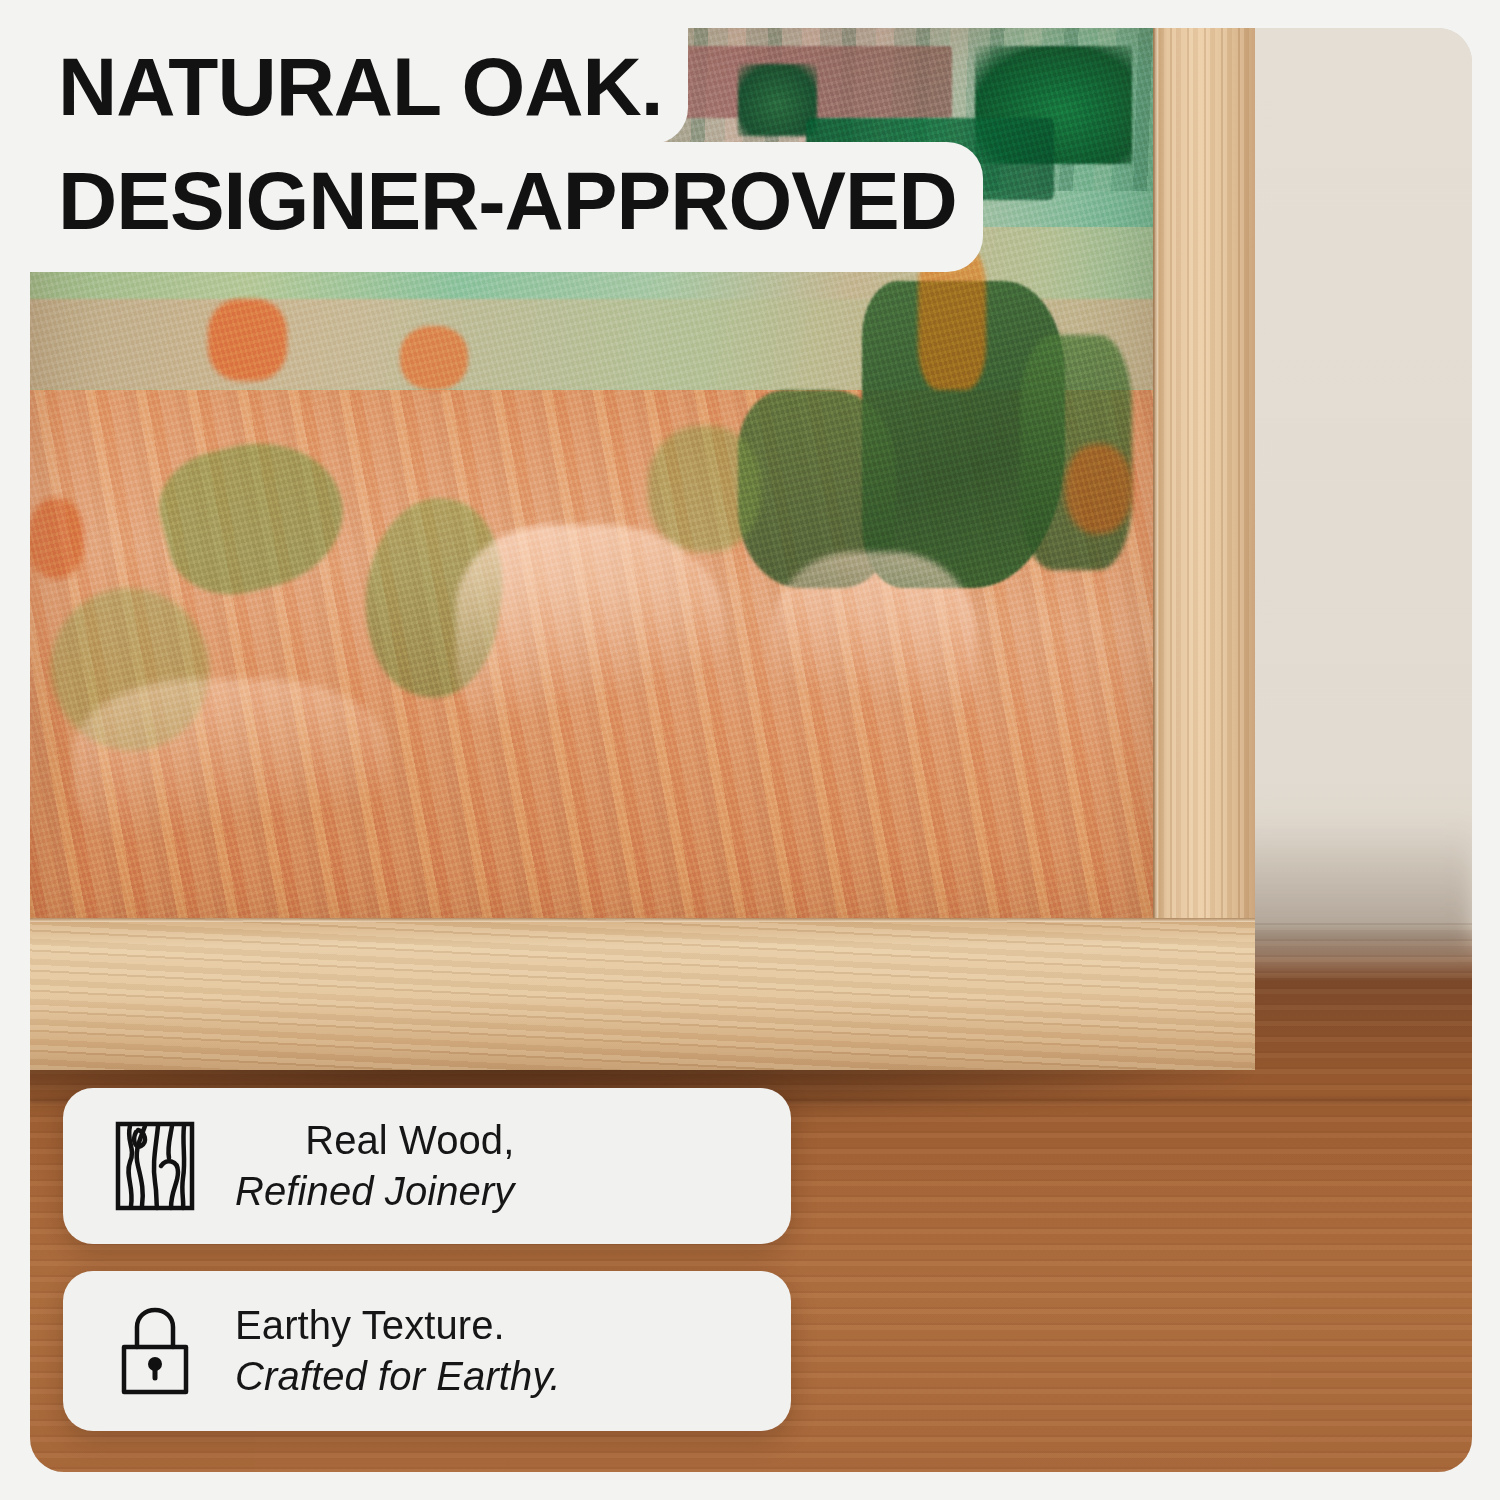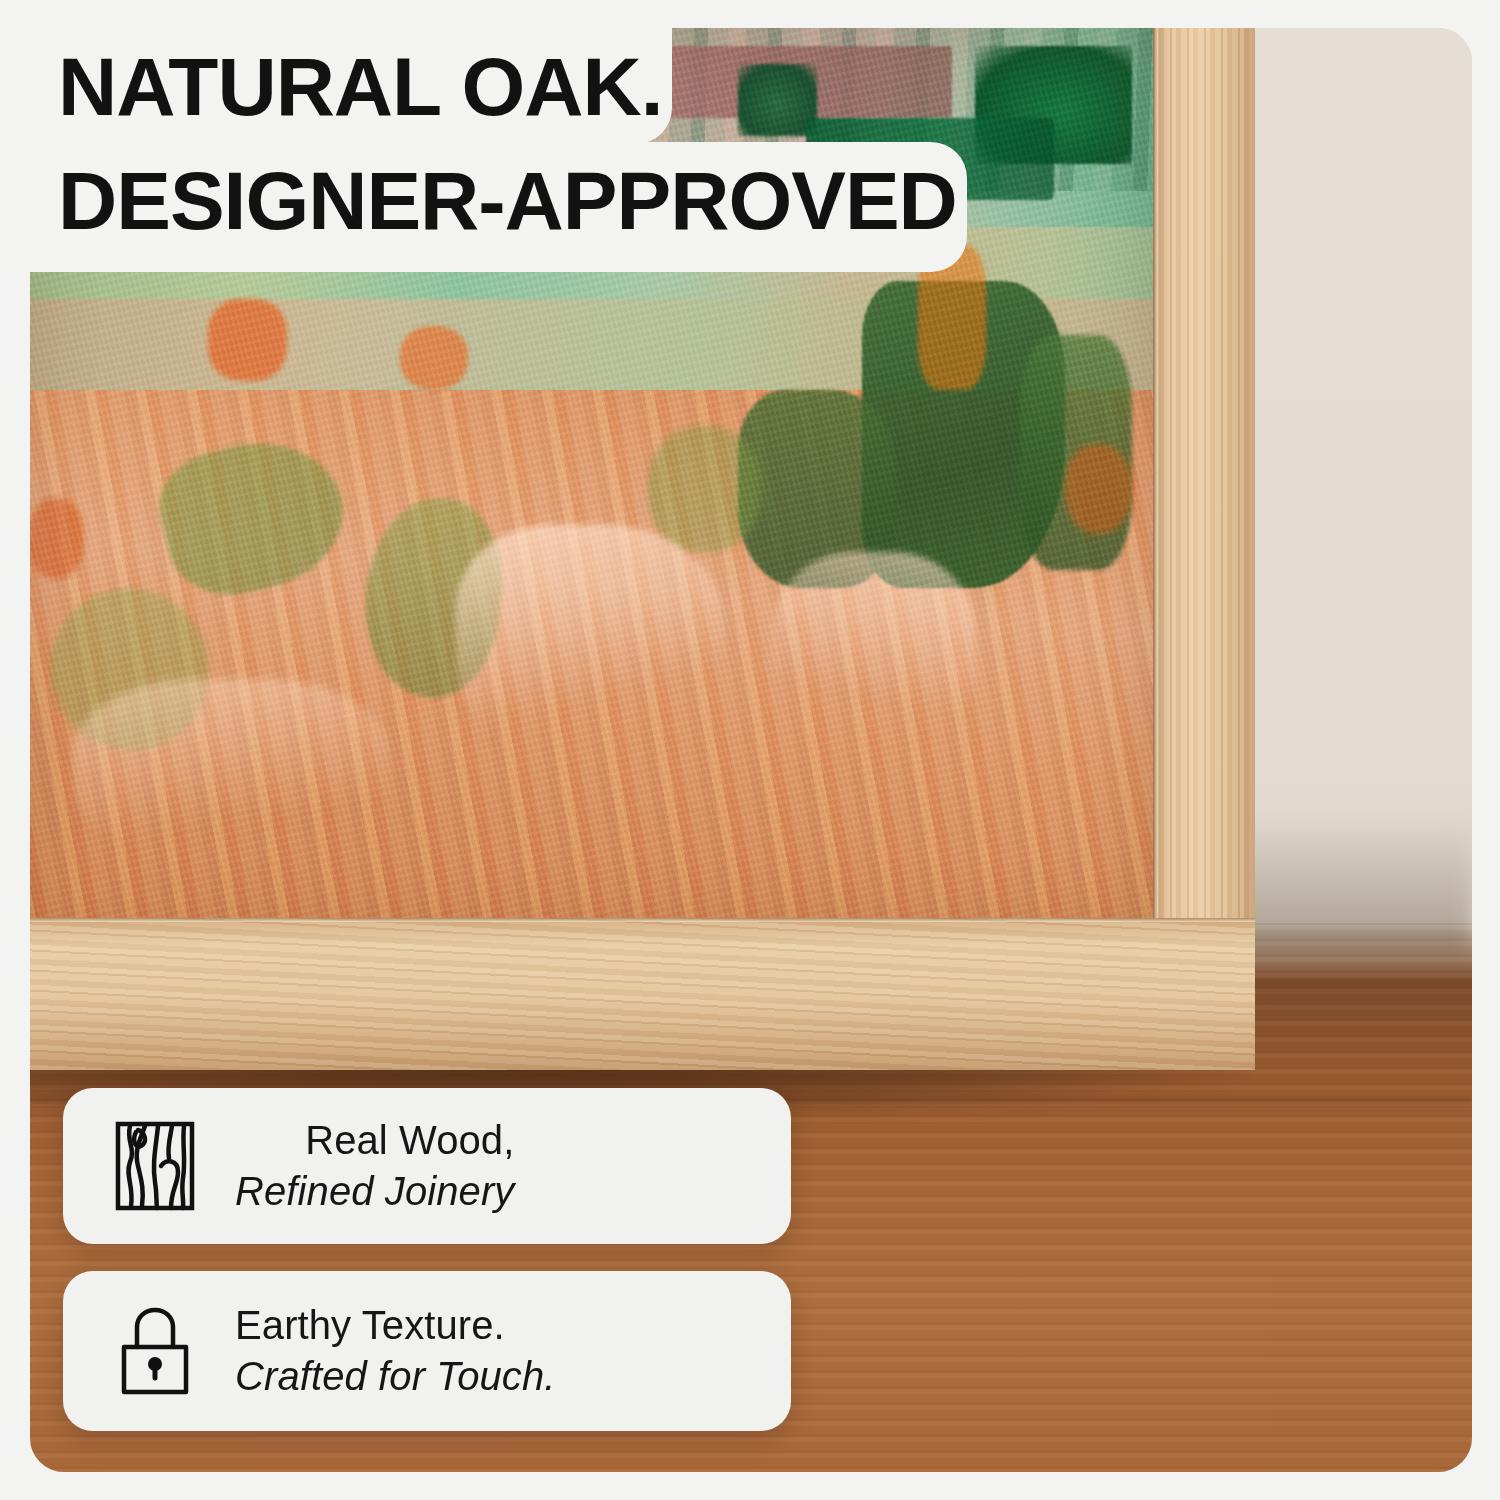--- a/index.html
+++ b/index.html
@@ -153,21 +153,21 @@
     background:rgba(120,82,48,.5);transform:rotate(-44deg);transform-origin:right bottom;filter:blur(.5px);}
   
   .frame-shadow{position:absolute;left:-30px;bottom:-44px;width:1270px;height:70px;
     background:radial-gradient(ellipse at 42% 10%,rgba(35,16,6,.72),rgba(35,16,6,.28) 55%,rgba(35,16,6,0) 78%);
     filter:blur(9px);}
 
   
   .headline{position:absolute;left:0;top:0;width:1060px;}
   .hl-line{display:inline-block;background:#f3f3f2;color:#121212;
     font-weight:700;font-size:82px;line-height:1.0;letter-spacing:-1px;
-    padding:18px 10px 16px 58px;white-space:nowrap;}
+    padding:18px 26px 16px 58px;white-space:nowrap;}
   .hl-1{border-bottom-right-radius:36px;padding-top:46px;}
   .hl-2{border-bottom-right-radius:36px;border-top-right-radius:36px;margin-top:-2px;padding-bottom:30px;}
 
   
   .feature{position:absolute;left:63px;display:flex;align-items:center;gap:34px;
     background:#f1f1f0;border-radius:30px;padding:26px 42px 26px 46px;
     box-shadow:0 8px 26px rgba(40,20,8,.22);}
   .feature-1{top:1088px;width:640px;height:104px;text-align:right;}
   .feature-2{top:1260px;width:640px;height:108px;margin-top:11px;}
   .feat-icon{flex:0 0 auto;width:92px;height:92px;display:flex;align-items:center;justify-content:center;}
@@ -264,17 +264,17 @@
     <span class="feat-icon">
       <svg width="80" height="92" viewBox="0 0 80 92" fill="none" stroke="#111" stroke-width="4.5" stroke-linecap="round" stroke-linejoin="round">
         <path d="M22 42 V22 C22 11.5 30.3 5 40 5 C49.7 5 58 11.5 58 22 V42"></path>
         <rect x="9" y="42" width="62" height="45"></rect>
         <circle cx="40" cy="59" r="7" fill="#111" stroke="none"></circle>
         <path d="M40 62 V73" stroke-width="5"></path>
       </svg>
     </span>
     <span class="feat-text">
       <span>Earthy Texture.</span>
-      <span class="l2">Crafted for Touch.</span>
+      <span class="l2">Crafted for Earthy.</span>
     </span>
   </div>
 
 </div>
 
 </body></html>

